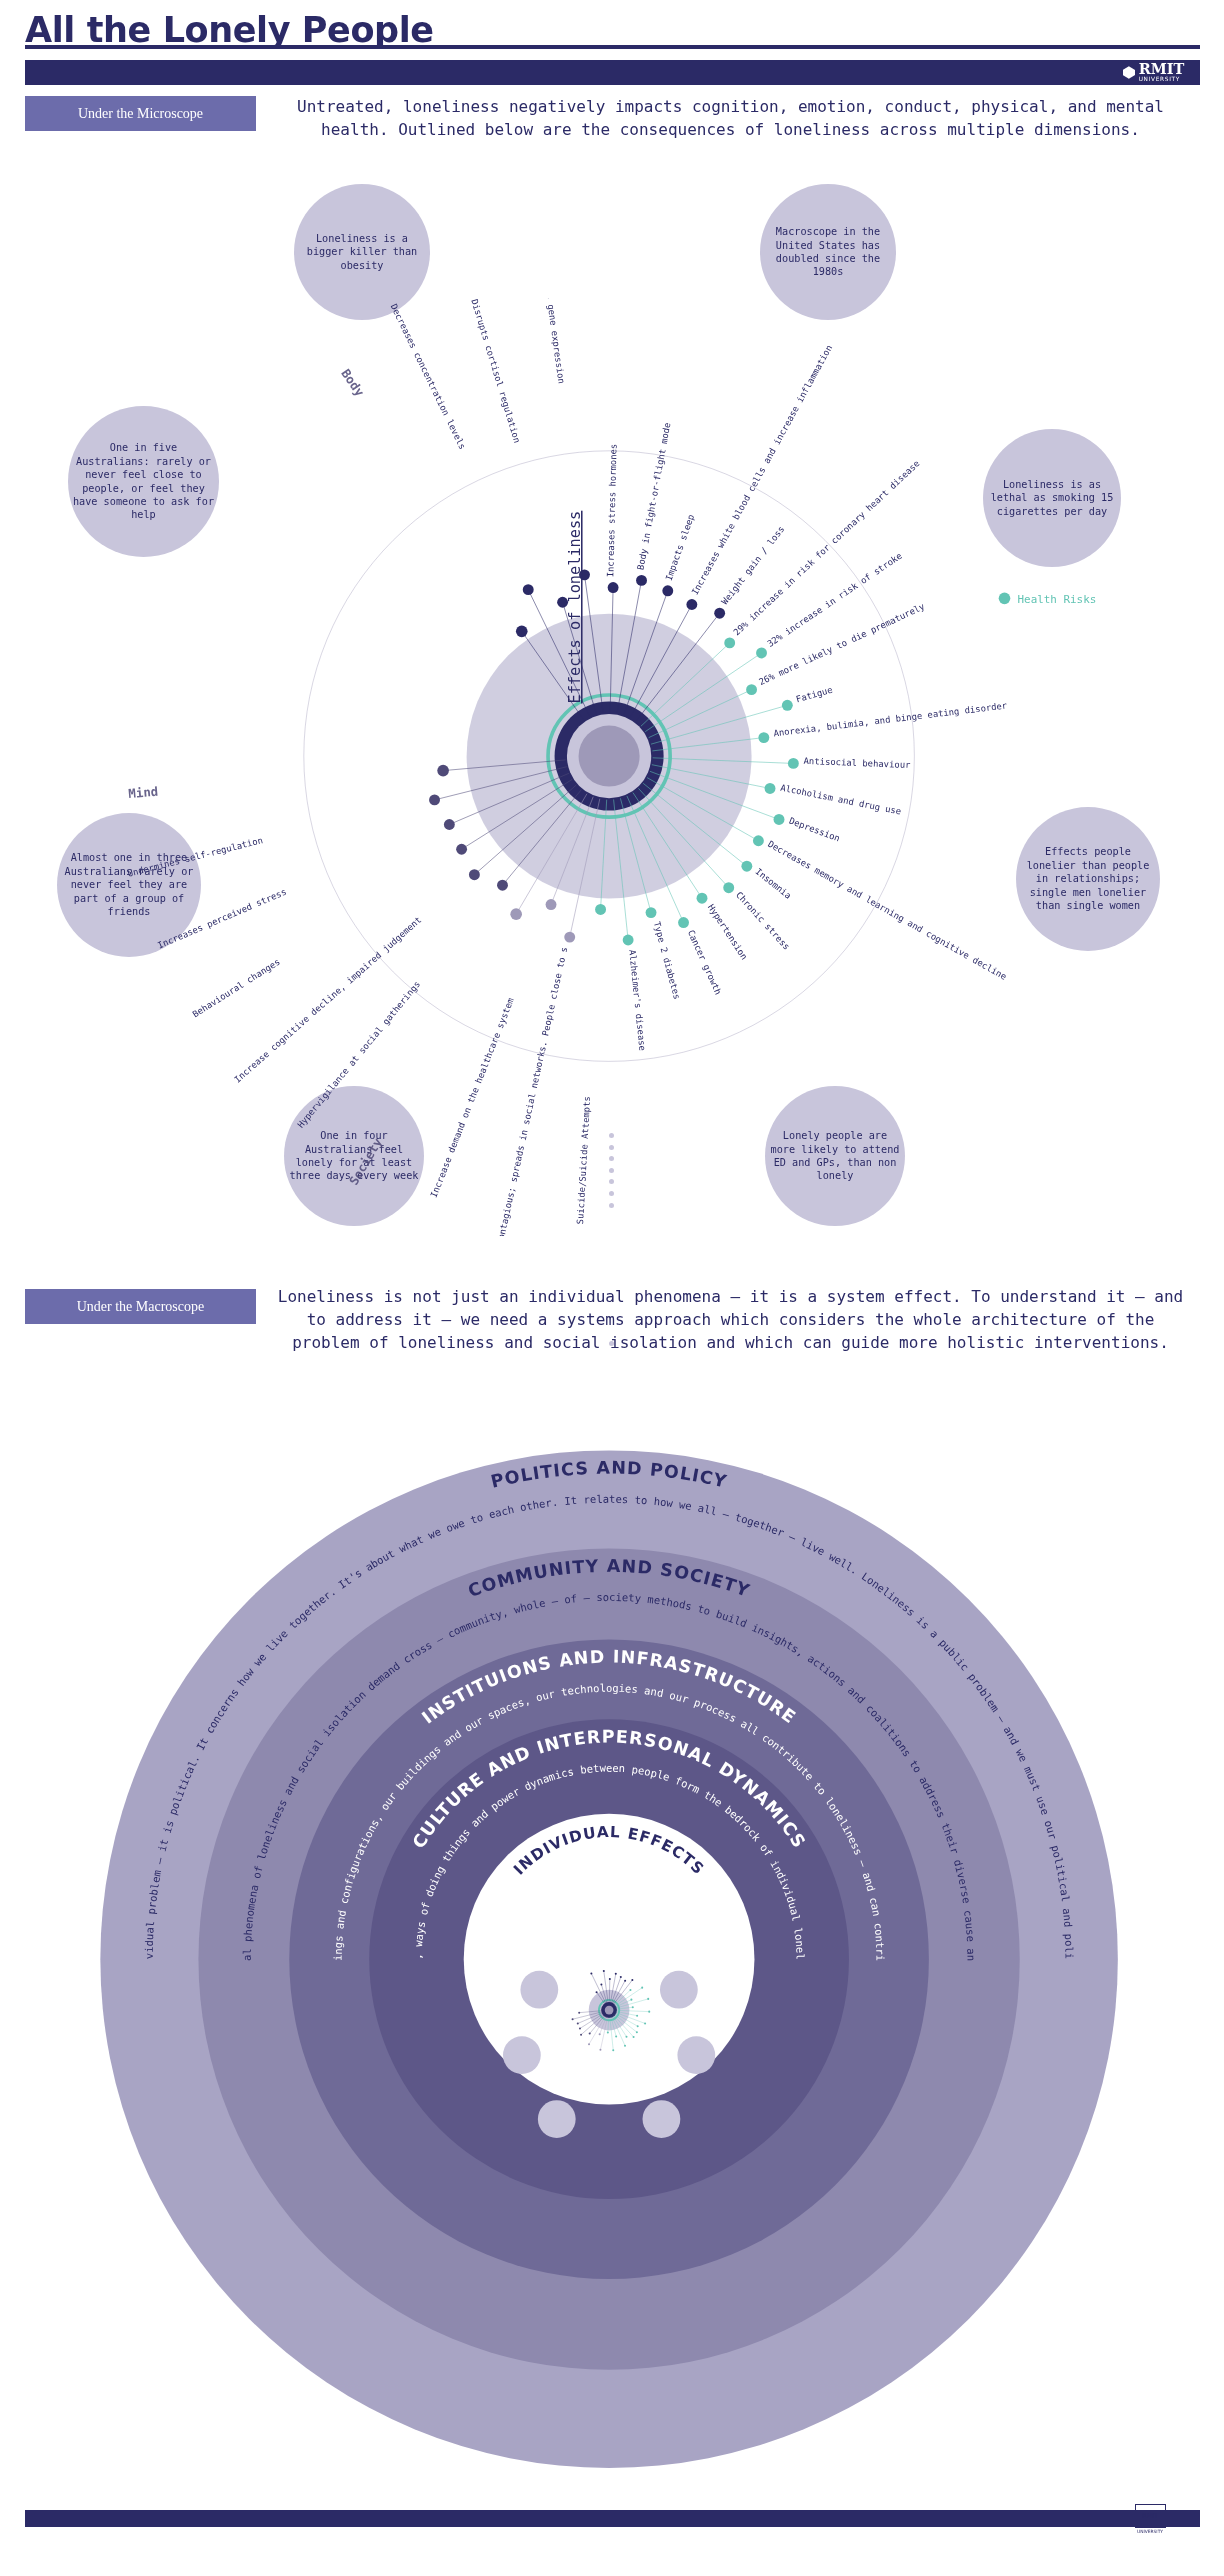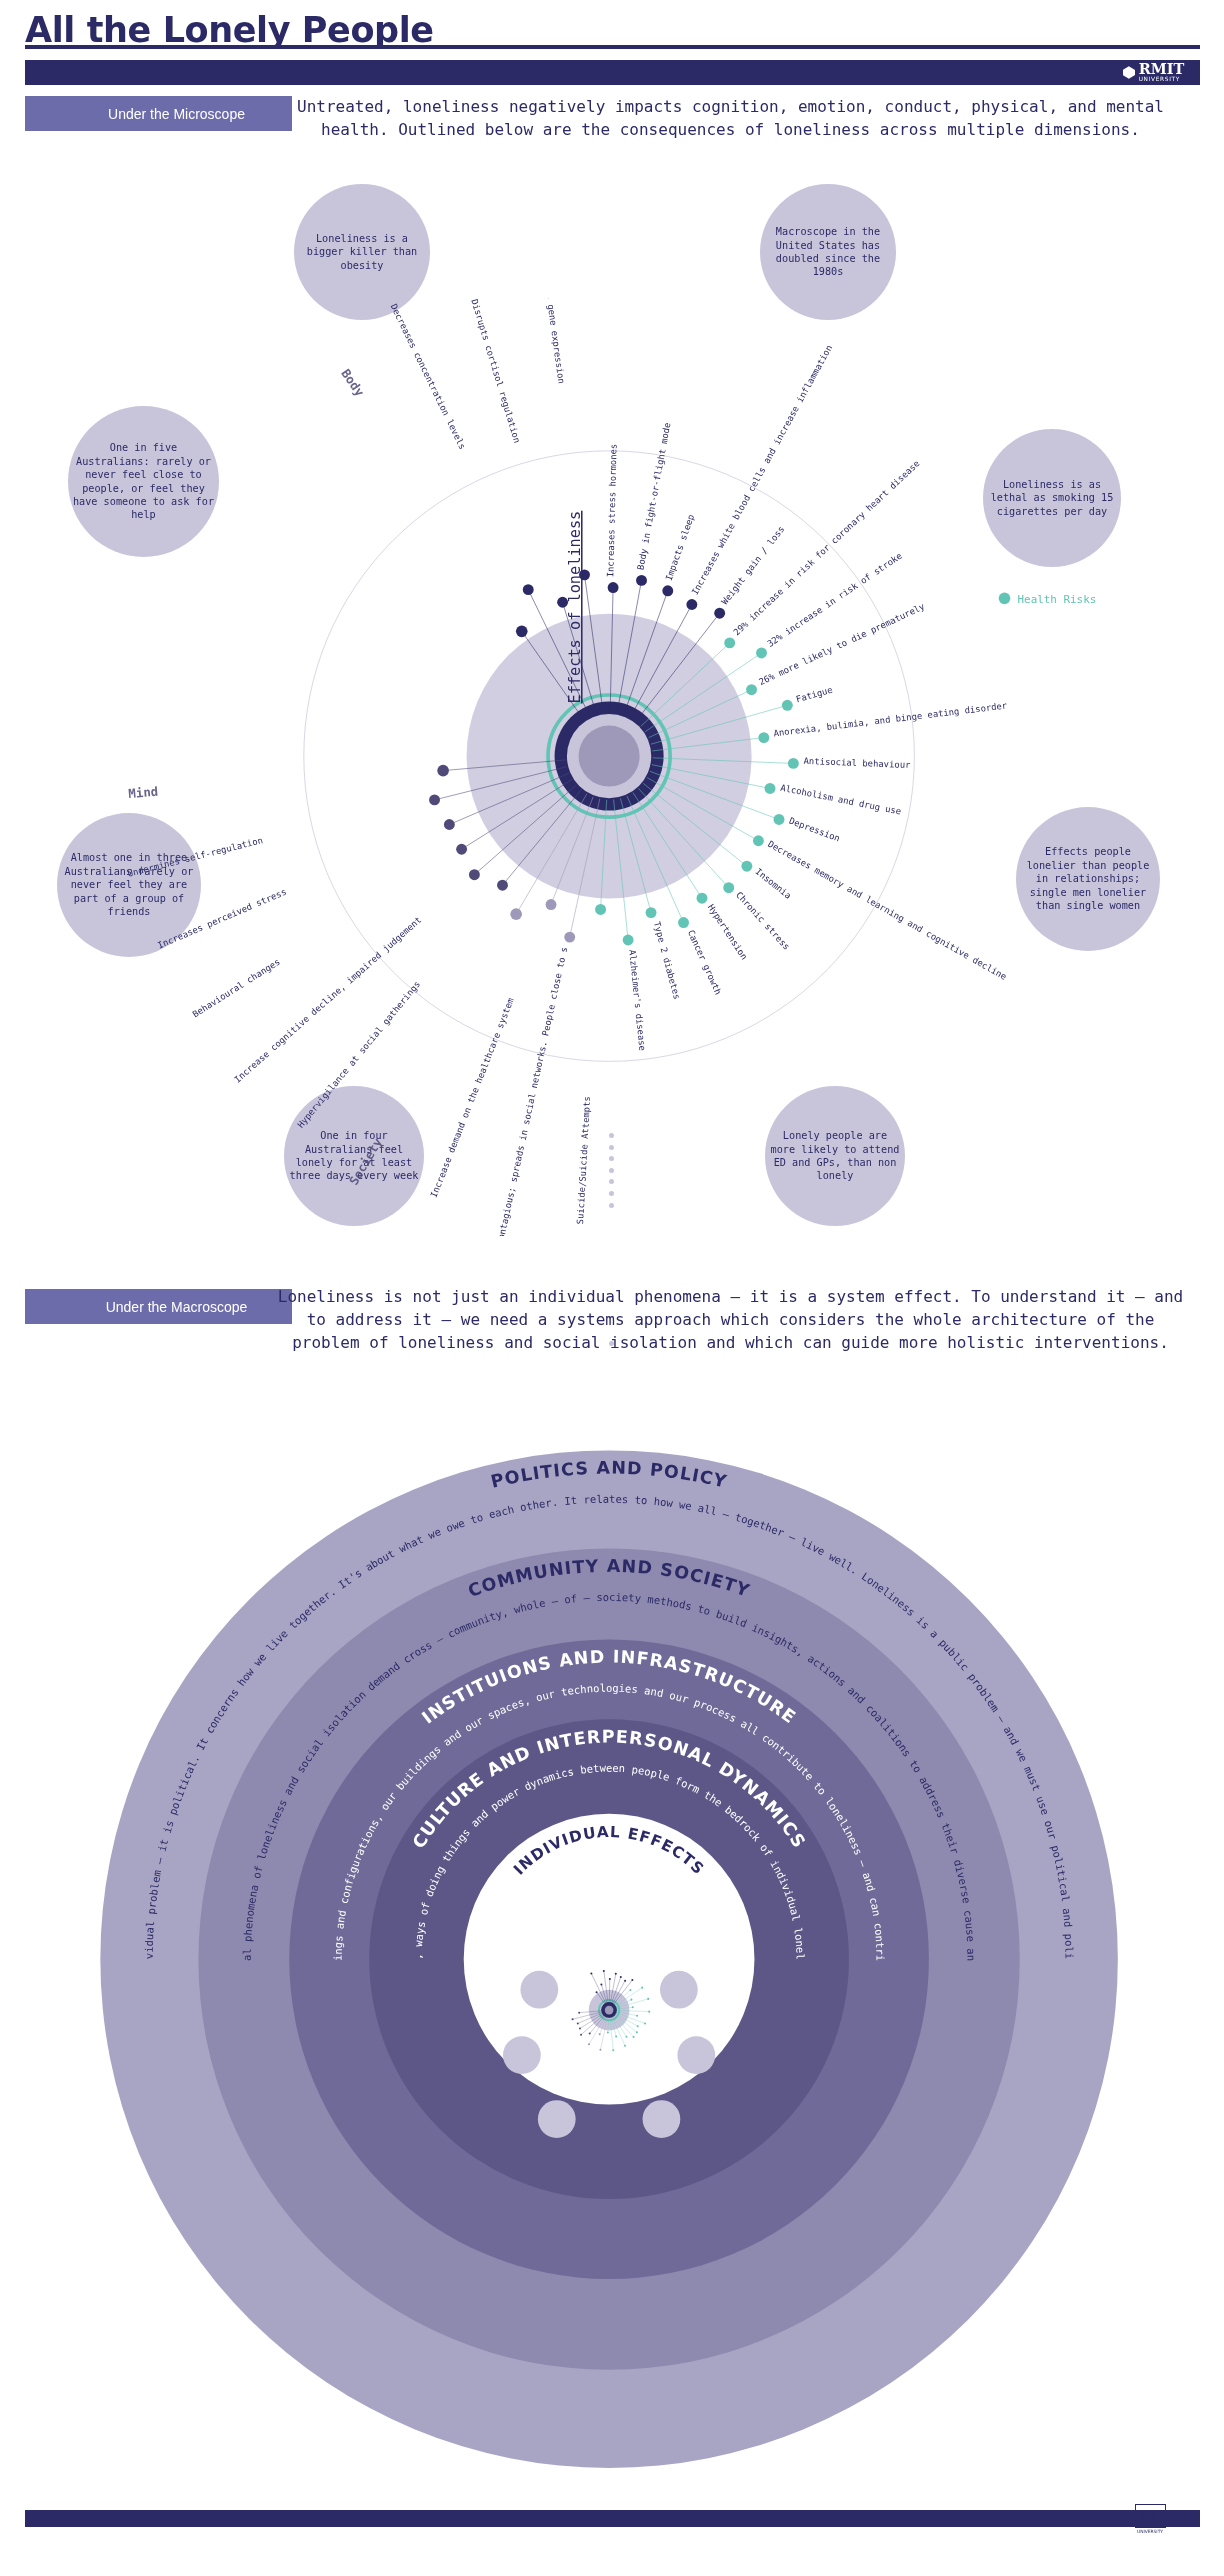--- a/index.html
+++ b/index.html
@@ -12,22 +12,22 @@
   .header-band{position:absolute;left:25px;top:60px;width:1175px;height:25px;background:#2b2a66;}
   .rmit-logo{position:absolute;right:0px;top:0px;width:93px;height:25px;background:#2b2a66;
              display:flex;align-items:center;justify-content:center;gap:3.6px;}
   .rmit-diamond{width:12.4px;height:12.4px;background:#ffffff;border-radius:2.2px;transform:rotate(0deg);
                 clip-path:polygon(50% 0,100% 30%,100% 70%,50% 100%,0 70%,0 30%);}
   .rmit-wordmark{display:flex;flex-direction:column;align-items:flex-start;line-height:1;}
   .rmit-name{font-family:"DejaVu Serif",serif;font-weight:bold;font-size:14.5px;color:#fff;letter-spacing:0px;}
   .rmit-sub{font-family:"DejaVu Sans",sans-serif;font-size:5.8px;color:#fff;letter-spacing:0.7px;margin-top:0.7px;}
 
   
-  .sec-chip{position:absolute;background:#6c6cab;color:#fff;font-family:Liberation Sans, sans-serif;
-            font-size:14px;display:flex;align-items:center;justify-content:center;padding-left:36px;}
+  .sec-chip{position:absolute;background:#6c6cab;color:#fff;font-family:Liberation Serif, serif;
+            font-size:14px;display:flex;align-items:center;justify-content:center;}
   .sec-body{position:absolute;font-family:"DejaVu Sans Mono",monospace;font-size:16px;
             color:#2b2a66;line-height:1.45;text-align:center;}
 
   
   .bubble{position:absolute;border-radius:50%;background:#c8c5db;display:flex;align-items:center;
           justify-content:center;text-align:center;color:#2b2a66;font-size:10.2px;line-height:1.32;
           font-family:"DejaVu Sans Mono",monospace;padding:4.4px;box-sizing:border-box;}
 
   
   #radial{position:absolute;left:0px;top:298px;width:1224px;height:938px;}

